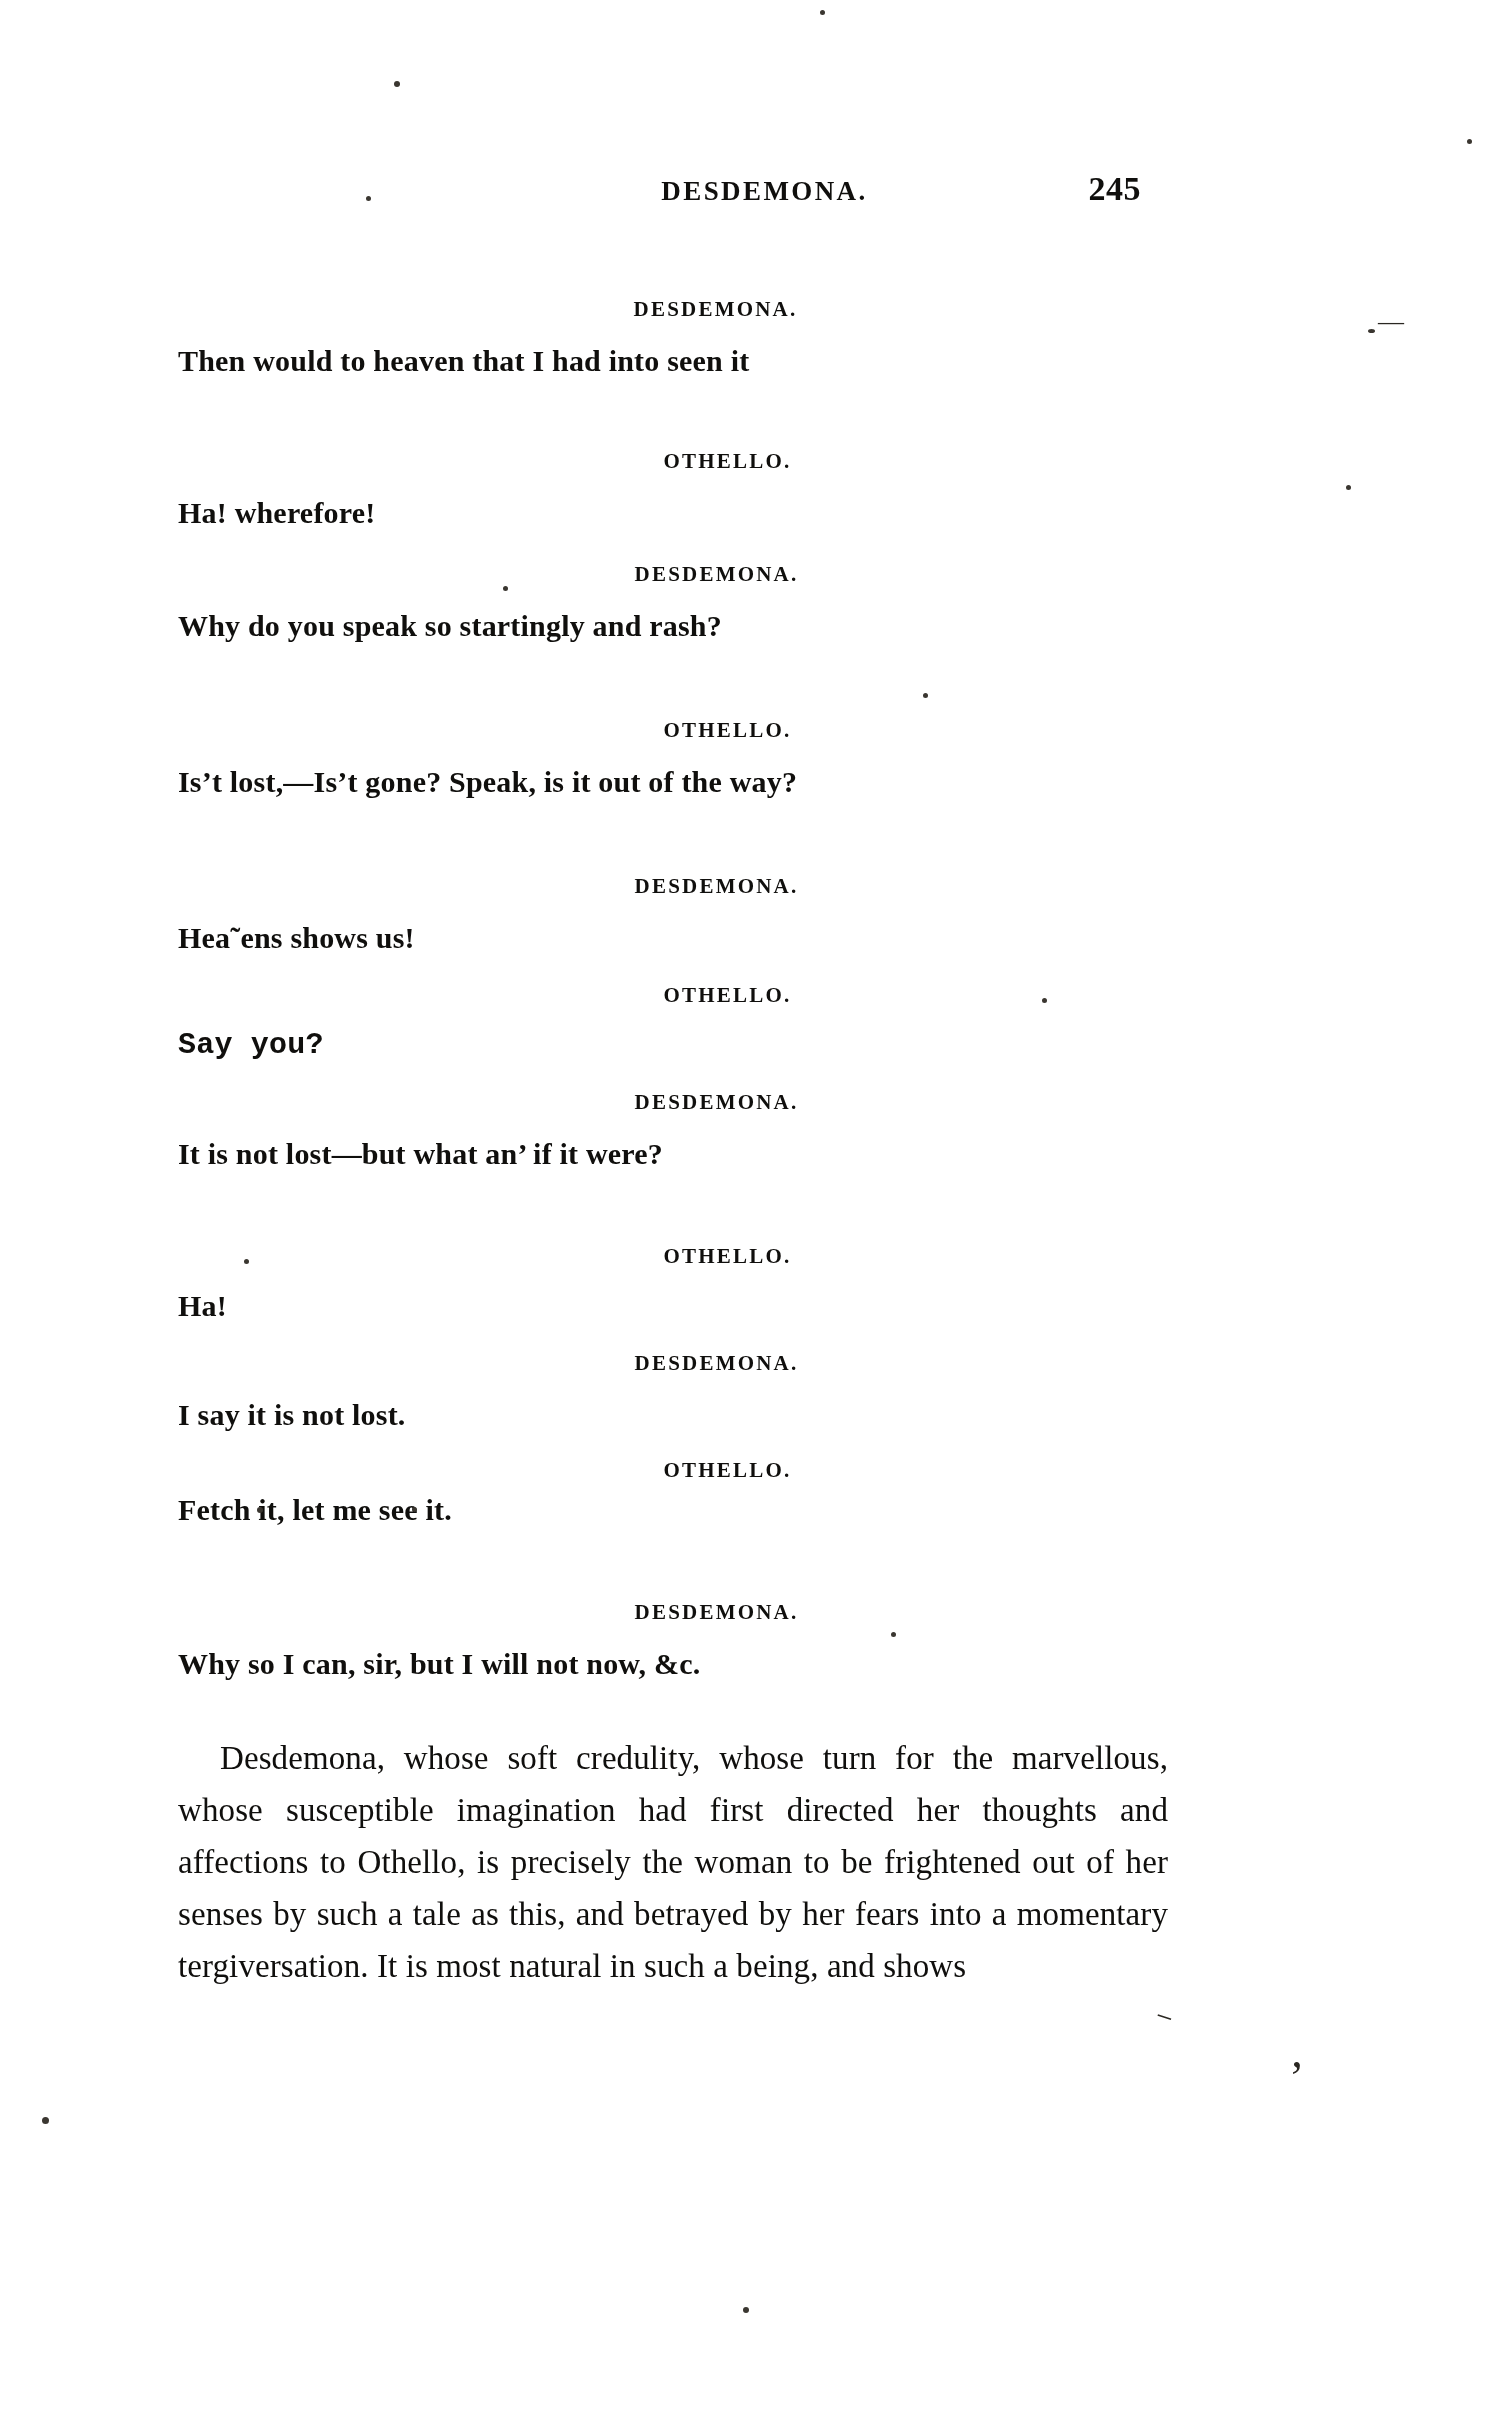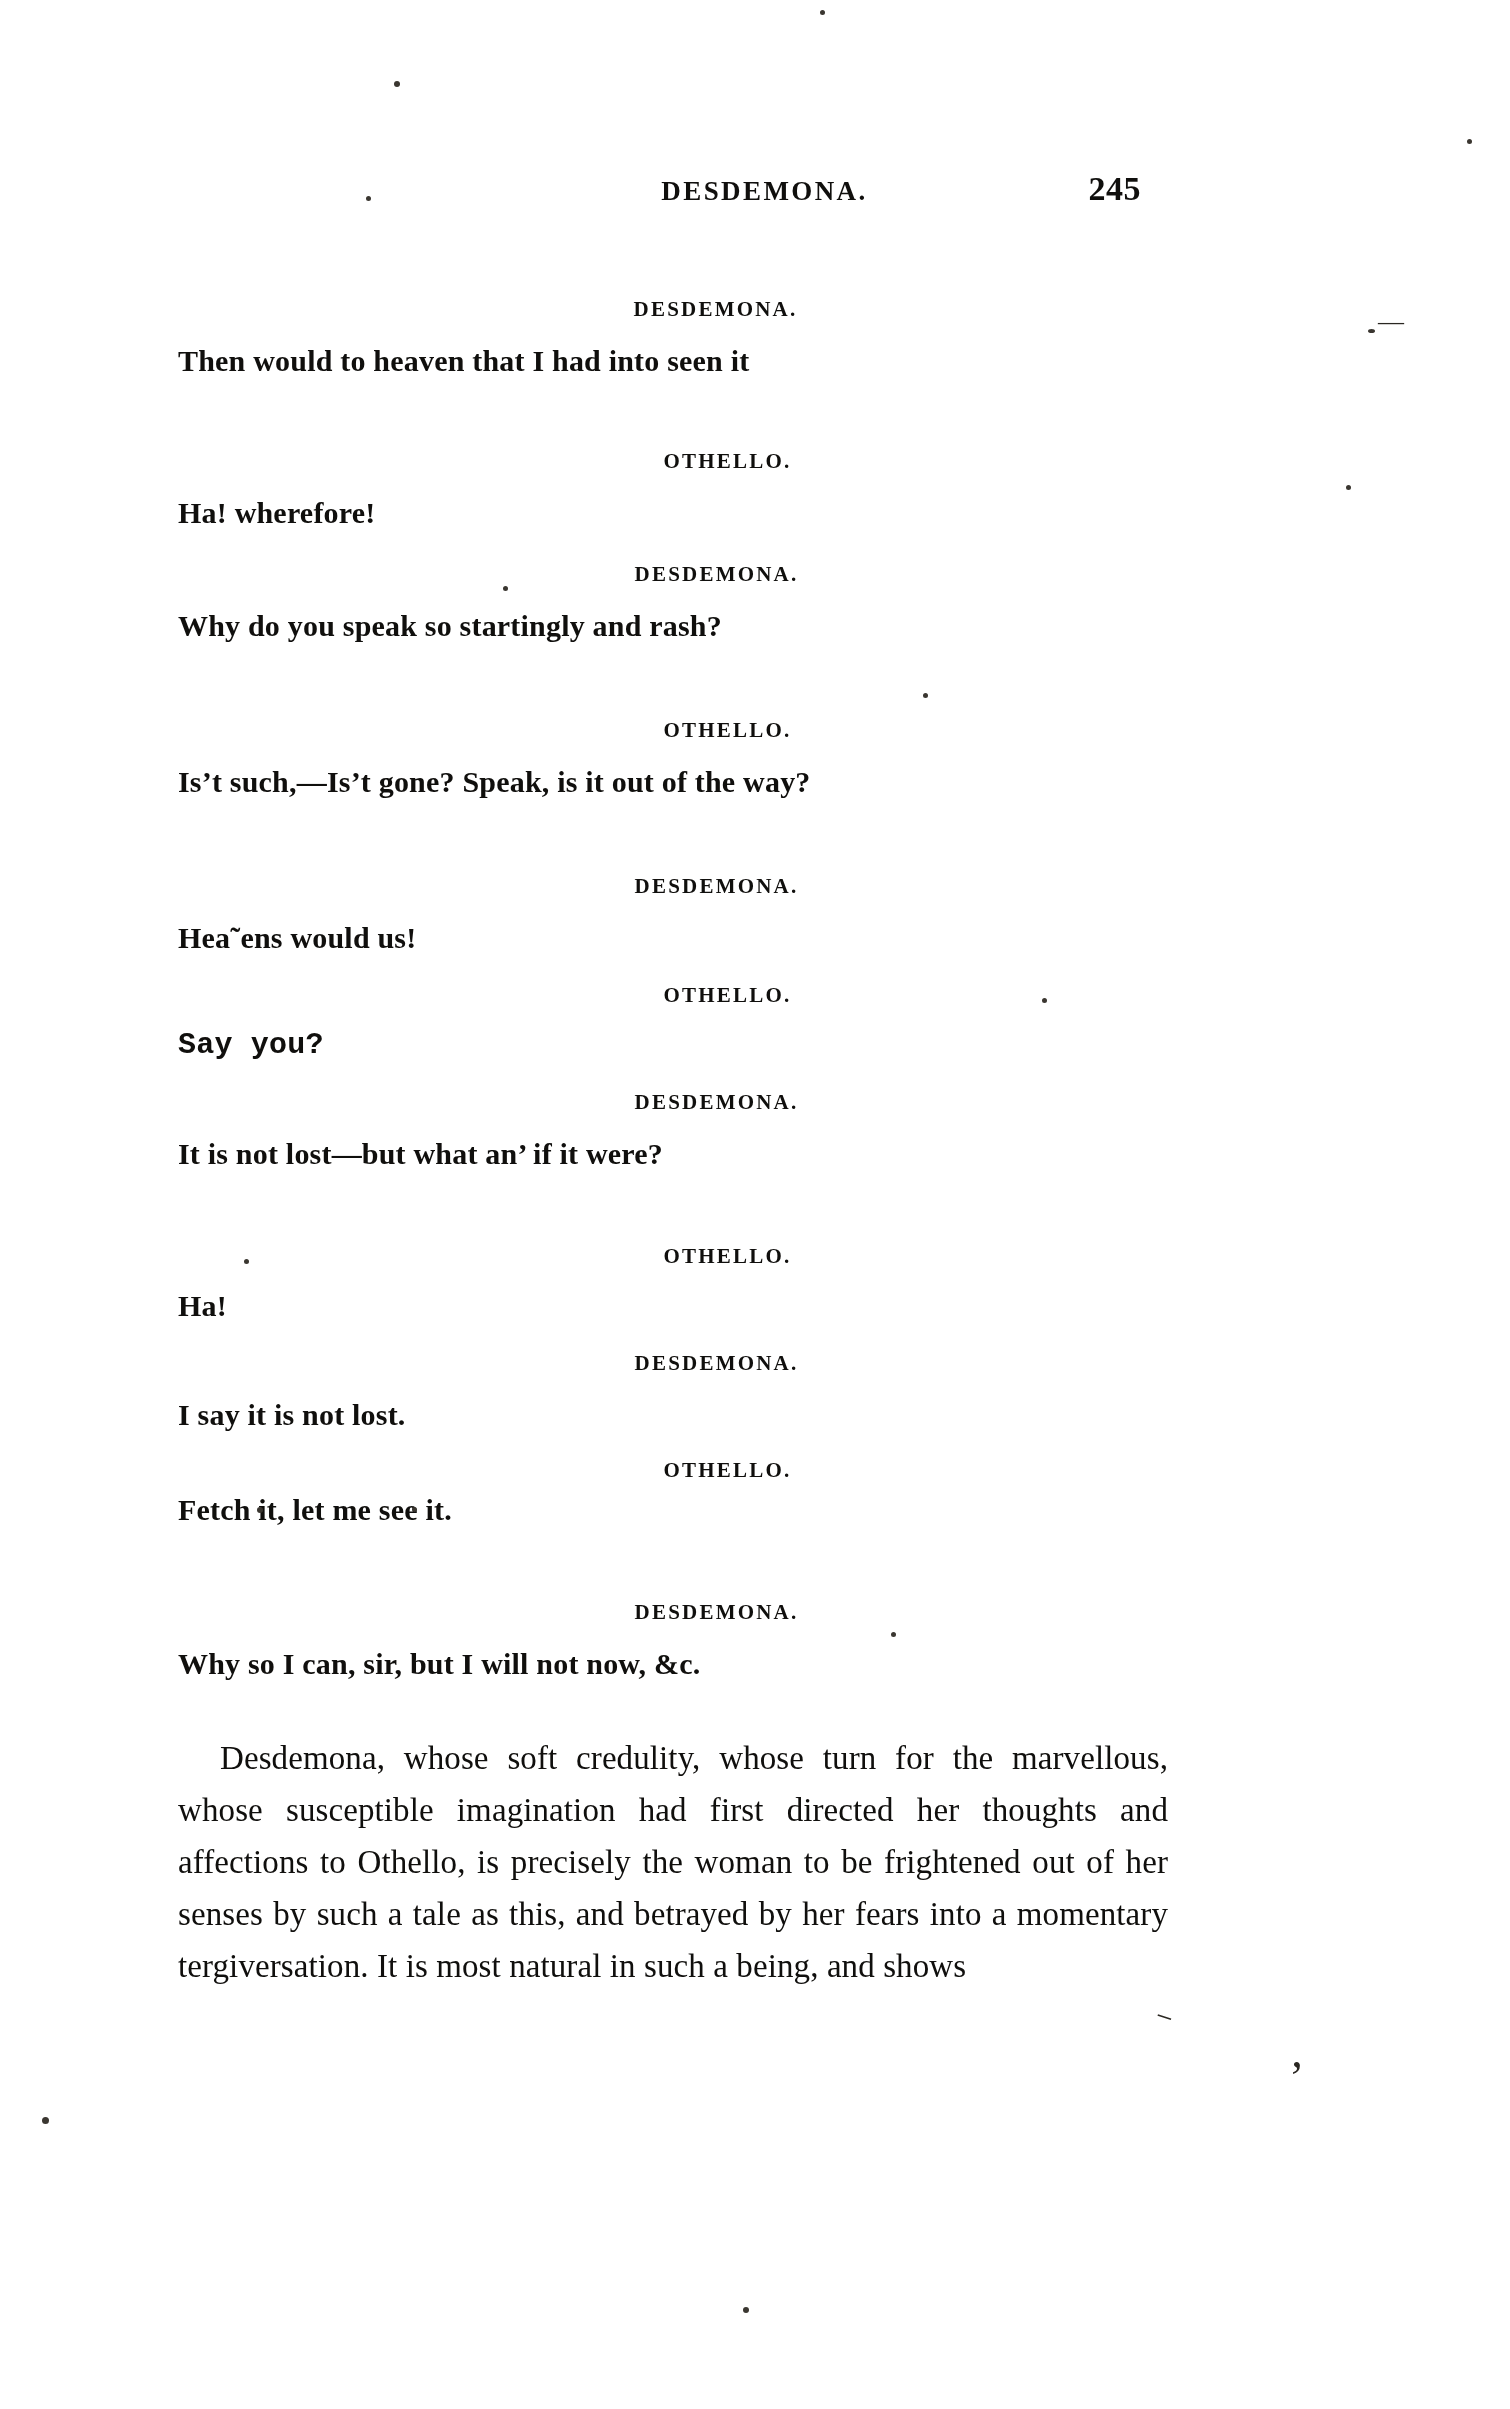--- a/index.html
+++ b/index.html
@@ -146,24 +146,24 @@
     <div class="speaker sp-1">DESDEMONA.</div>
     <div class="line ln-1">Then would to heaven that I had into seen it</div>
 
     <div class="speaker sp-2">OTHELLO.</div>
     <div class="line ln-2">Ha!  wherefore!</div>
 
     <div class="speaker sp-3">DESDEMONA.</div>
     <div class="line ln-3">Why do you speak so startingly and rash?</div>
 
     <div class="speaker sp-4">OTHELLO.</div>
-    <div class="line ln-4">Is’t such,—Is’t gone?   Speak, is it out of the way?</div>
+    <div class="line ln-4">Is’t lost,—Is’t gone?   Speak, is it out of the way?</div>
 
     <div class="speaker sp-5">DESDEMONA.</div>
-    <div class="line ln-5">Hea˜ens would us!</div>
+    <div class="line ln-5">Hea˜ens shows us!</div>
 
     <div class="speaker sp-6">OTHELLO.</div>
     <div class="line ln-6">Say you?</div>
 
     <div class="speaker sp-7">DESDEMONA.</div>
     <div class="line ln-7">It is not lost—but what an’ if it were?</div>
 
     <div class="speaker sp-8">OTHELLO.</div>
     <div class="line ln-8">Ha!</div>
 

